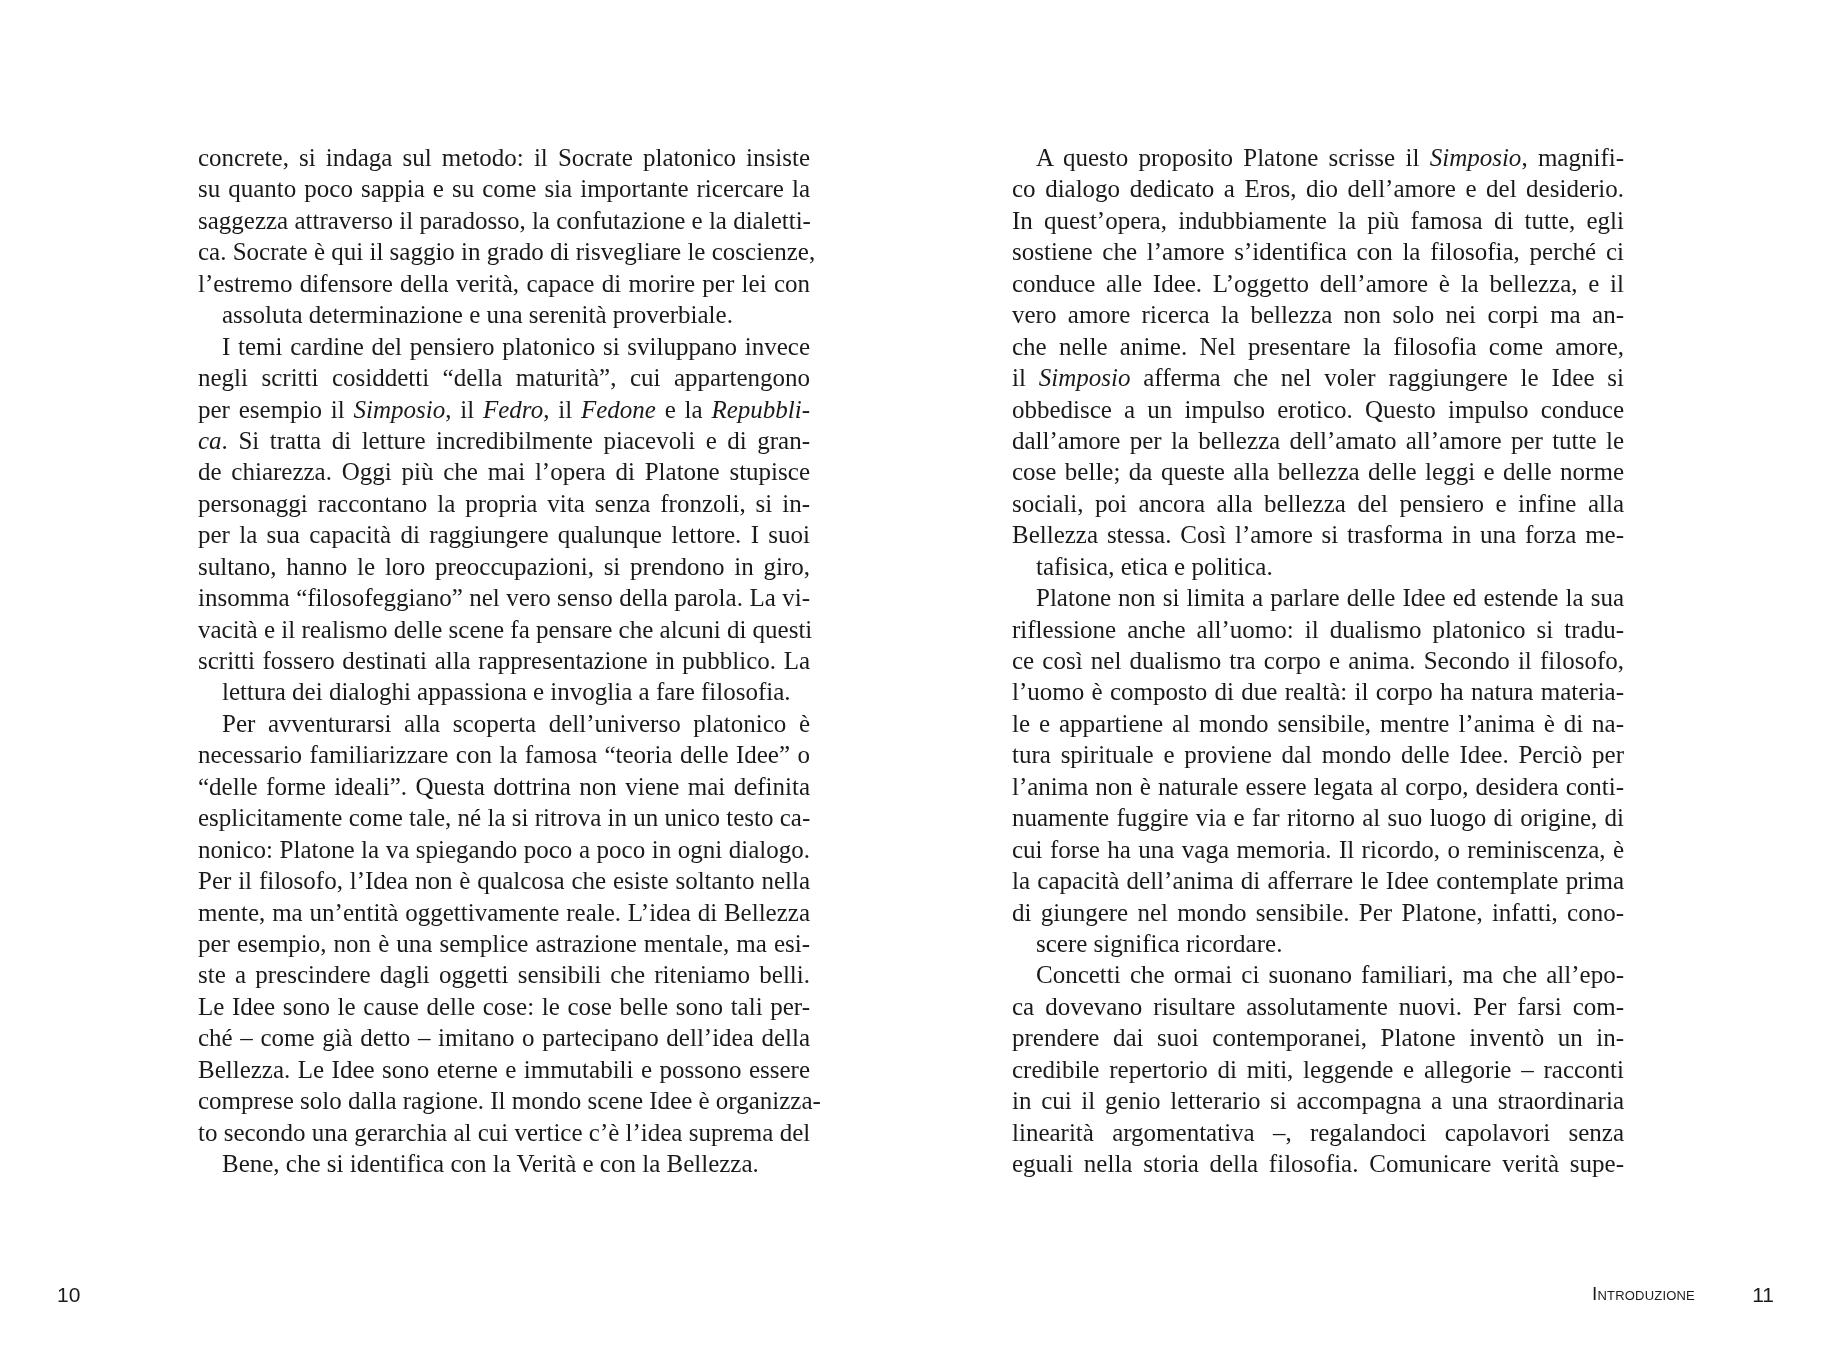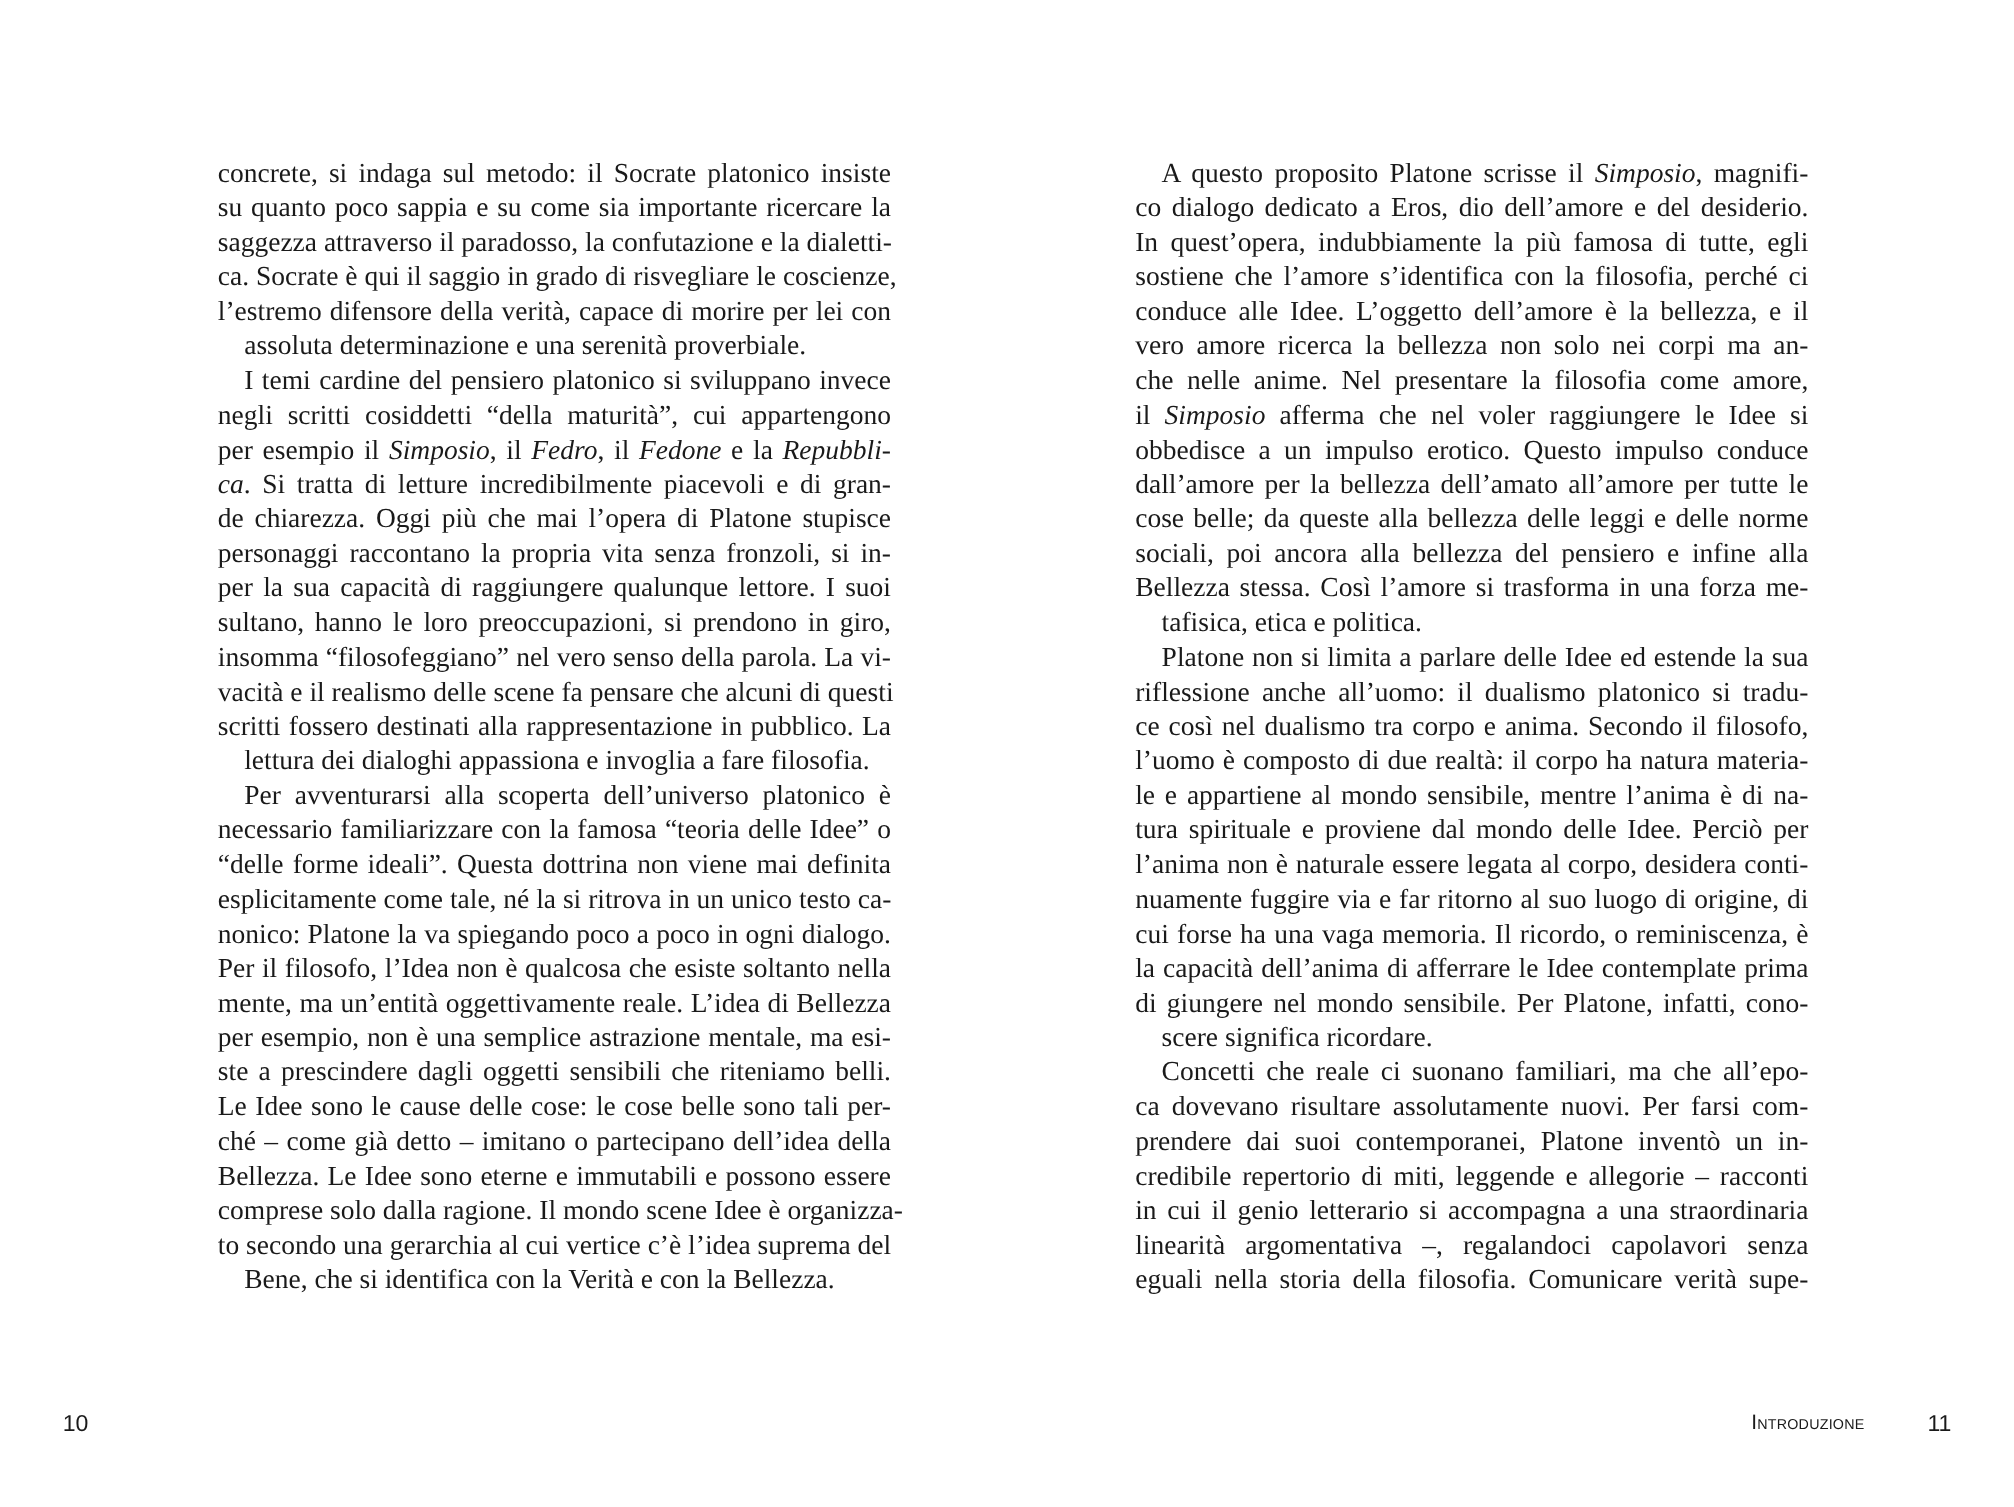--- a/index.html
+++ b/index.html
@@ -6,21 +6,21 @@
   body { width: 1831px; height: 1370px; position: relative; overflow: hidden; }
   .page { position: absolute; top: 0; height: 1182px; }
   .page-left { left: 0; width: 915px; }
   .page-right { left: 915px; width: 916px; }
   .col {
     position: absolute; top: 142px; width: 612px;
     font-family: "Liberation Serif", "DejaVu Serif", serif;
     font-size: 25px; color: #1a1a1a;
   }
   .page-left .col { left: 198px; }
-  .page-right .col { left: 117px; }
+  .page-right .col { left: 97px; }
   .line {
     display: block; height: 31.45px; line-height: 31.45px;
     white-space: nowrap; text-align: justify; text-align-last: justify;
     overflow: visible;
   }
   .line.last { text-align-last: left; margin-left: 24px; }
   .line.indent { text-indent: 24px; }
   .line i { font-style: italic; }
   .folio {
     position: absolute; top: 1283px;
@@ -109,21 +109,21 @@
         <span class="line">le e appartiene al mondo sensibile, mentre l’anima è di na-</span>
         <span class="line">tura spirituale e proviene dal mondo delle Idee. Perciò per</span>
         <span class="line">l’anima non è naturale essere legata al corpo, desidera conti-</span>
         <span class="line">nuamente fuggire via e far ritorno al suo luogo di origine, di</span>
         <span class="line">cui forse ha una vaga memoria. Il ricordo, o reminiscenza, è</span>
         <span class="line">la capacità dell’anima di afferrare le Idee contemplate prima</span>
         <span class="line">di giungere nel mondo sensibile. Per Platone, infatti, cono-</span>
         <span class="line last">scere significa ricordare.</span>
       </div>
       <div>
-        <span class="line indent">Concetti che reale ci suonano familiari, ma che all’epo-</span>
+        <span class="line indent">Concetti che ormai ci suonano familiari, ma che all’epo-</span>
         <span class="line">ca dovevano risultare assolutamente nuovi. Per farsi com-</span>
         <span class="line">prendere dai suoi contemporanei, Platone inventò un in-</span>
         <span class="line">credibile repertorio di miti, leggende e allegorie – racconti</span>
         <span class="line">in cui il genio letterario si accompagna a una straordinaria</span>
         <span class="line">linearità argomentativa –, regalandoci capolavori senza</span>
         <span class="line">eguali nella storia della filosofia. Comunicare verità supe-</span>
       </div>
     </div>
   <div class="running-head">Introduzione</div>
   <div class="folio folio-right">11</div>

